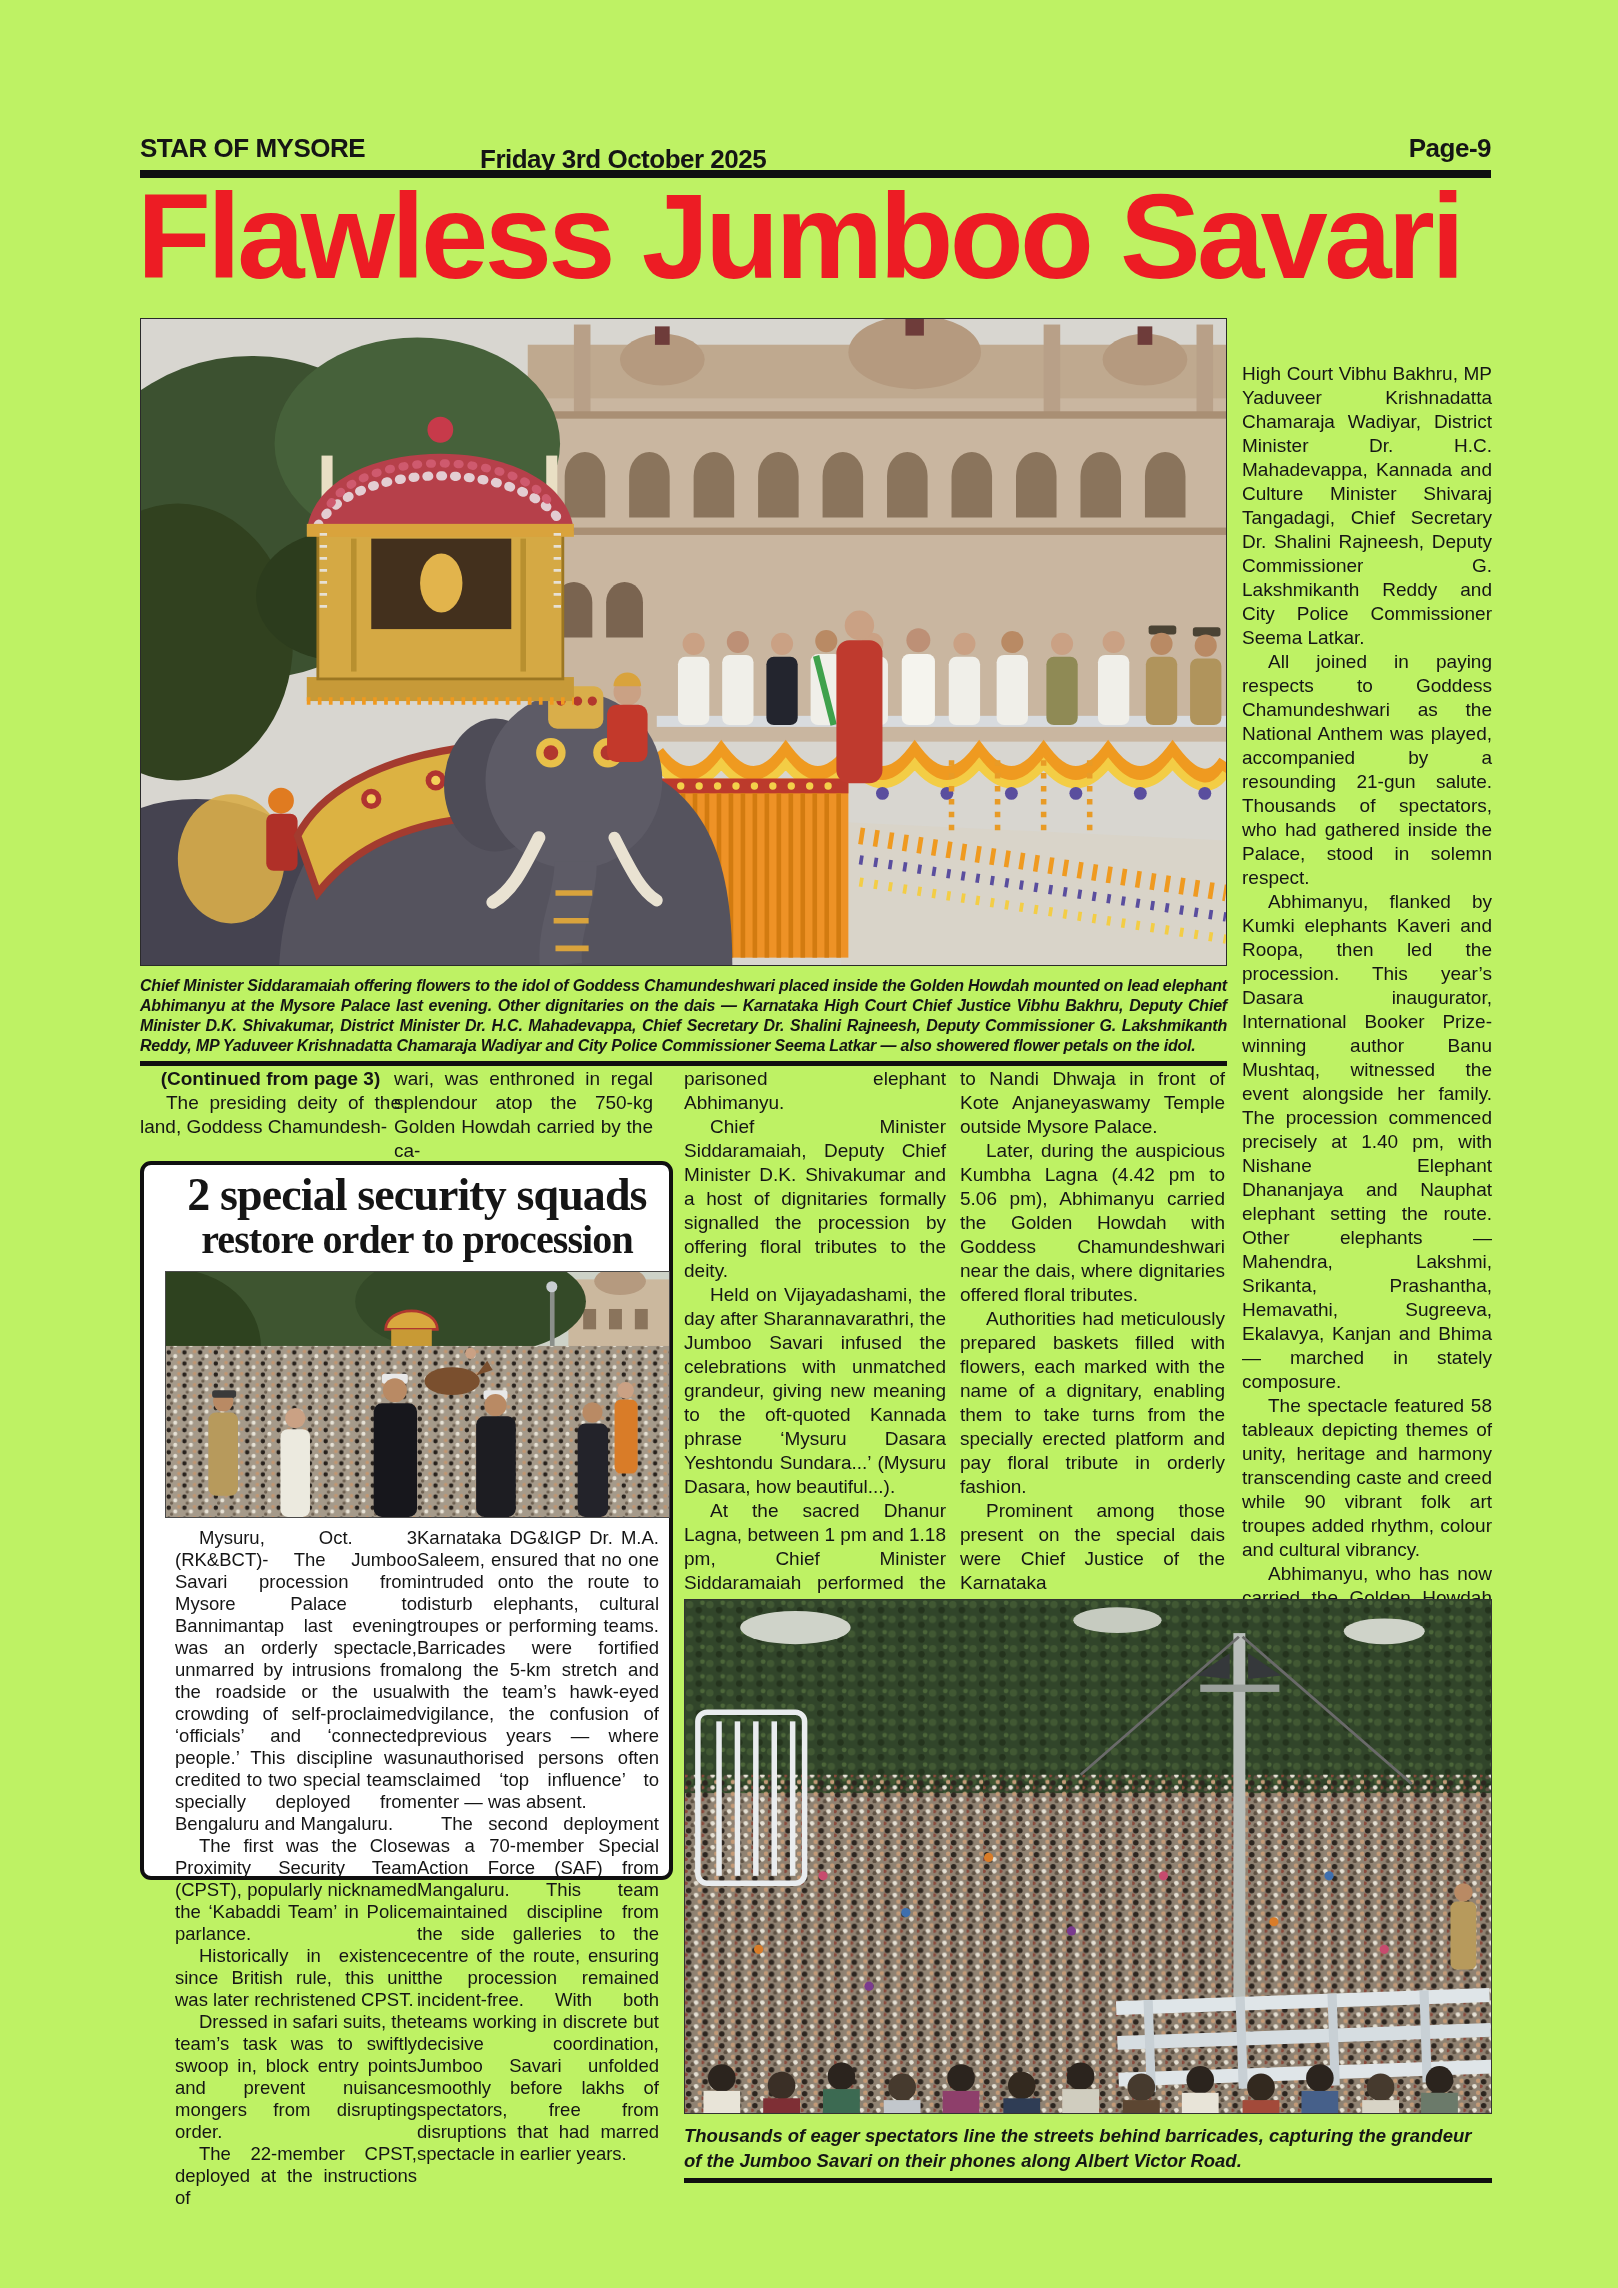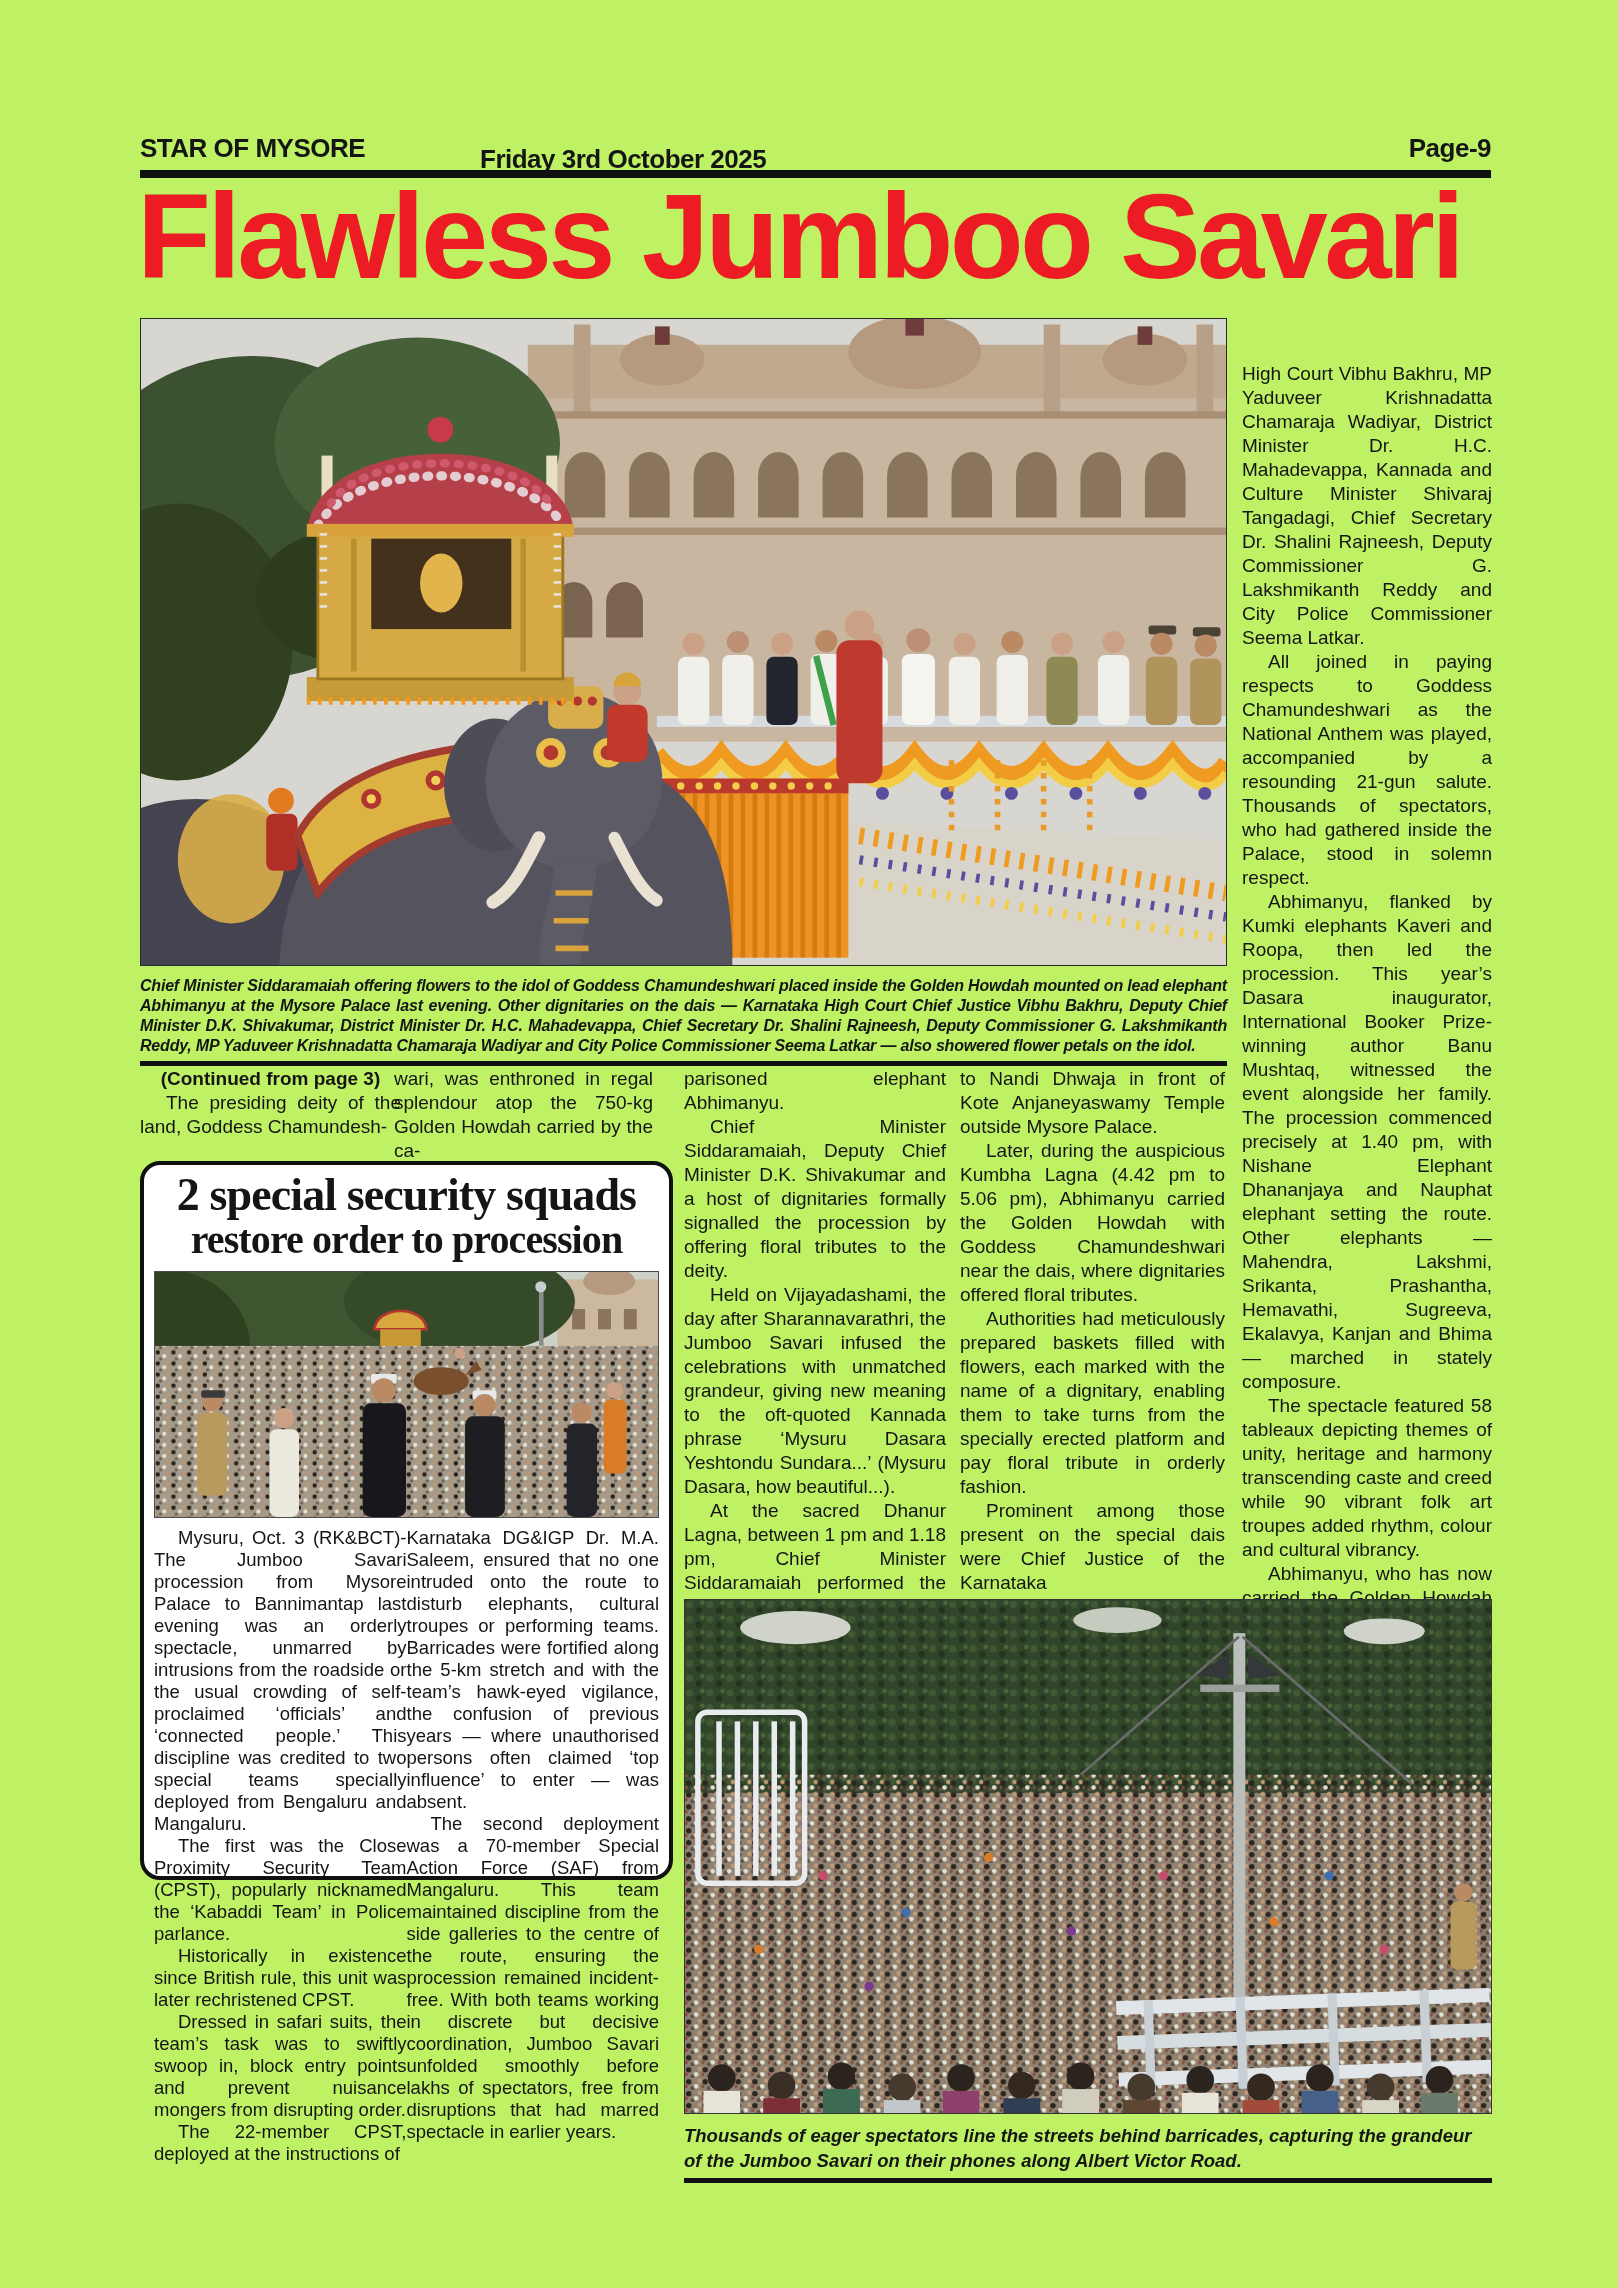--- a/index.html
+++ b/index.html
@@ -42,21 +42,21 @@
   .col{position:absolute;top:1067px;font-size:19px;line-height:24px;text-align:justify;}
   .col p{margin:0;text-indent:26px;}
   .col p.cont{text-indent:0;}
   .col1{left:140px;width:261px;}
   .col2{left:394px;width:259px;}
   .col3{left:684px;width:262px;}
   .col4{left:960px;width:265px;}
   .continued-note{text-align:center;font-weight:bold;text-indent:0 !important;}
   
   .box{position:absolute;left:140px;top:1161px;width:533px;height:719px;
-    border:4.6px solid #101010;border-radius:20px;box-sizing:border-box;background:#fff;}
+    border:4.6px solid #101010;border-radius:11px;box-sizing:border-box;background:#fff;padding-left:21px;}
   .box-title-1{margin:5.5px 5.5px 0;text-align:center;font-family:"Liberation Serif",serif;
     font-weight:bold;font-size:46px;line-height:1.04;letter-spacing:-0.9px;}
   .box-title-2{margin:0 5.5px;text-align:center;font-family:"Liberation Serif",serif;
     font-weight:bold;font-size:40px;line-height:1.08;letter-spacing:-0.9px;}
   .box-photo{margin:9.2px auto 0;width:503px;height:245px;position:relative;
     overflow:hidden;border:0.9px solid #4a4a4a;background:#cdd2c8;}
   .box-cols{display:flex;padding:9.2px 10px 0;}
   .box-col{flex:1;font-size:18.5px;line-height:22px;text-align:justify;}
   .box-col p{margin:0;text-indent:24px;}
   .box-col p.cont{text-indent:0;}

